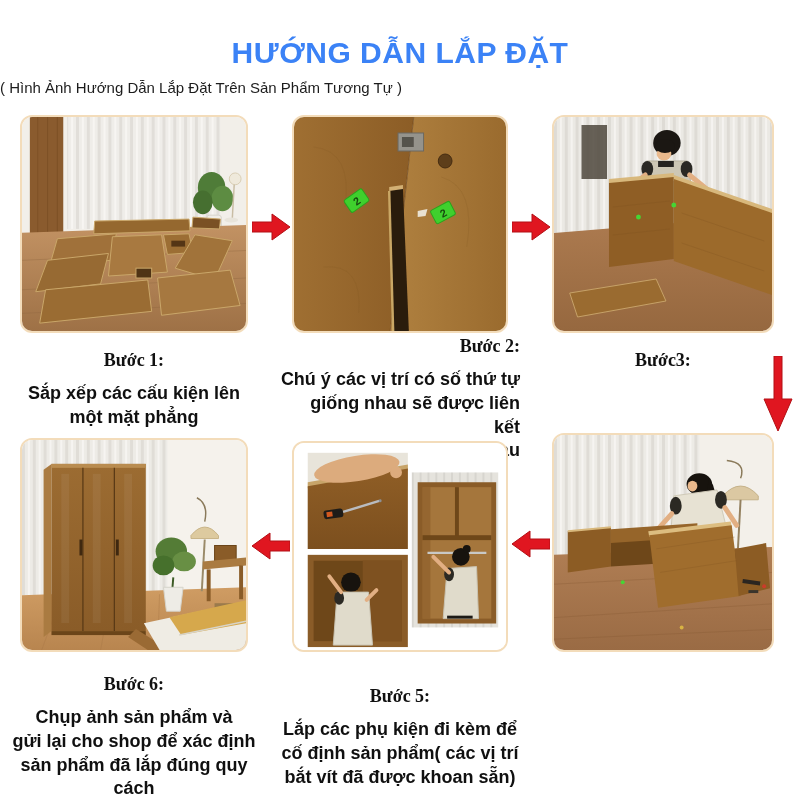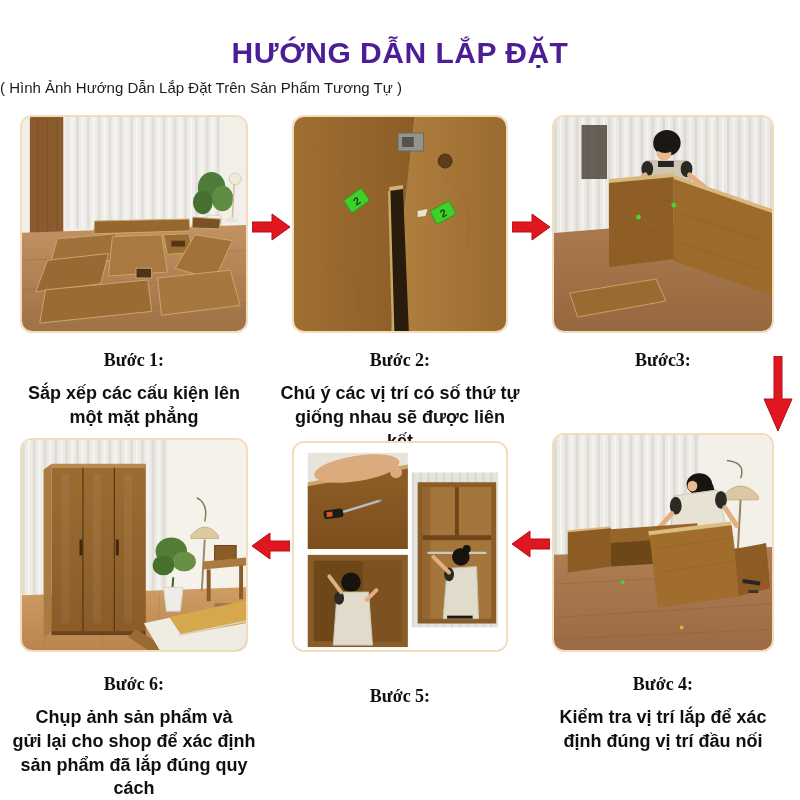--- a/index.html
+++ b/index.html
@@ -1,38 +1,38 @@
 <!DOCTYPE html>
 <html><head>
 <meta charset="utf-8">
 <style>
   html,body{margin:0;padding:0;width:800px;height:800px;background:#fff;
     font-family:"Liberation Sans",sans-serif;}
   .page{position:relative;width:800px;height:800px;overflow:hidden;background:#fff;}
   .title{position:absolute;top:36px;left:0;width:800px;text-align:center;
-    font-size:30px;font-weight:800;letter-spacing:.5px;color:#4c1d95;}
+    font-size:30px;font-weight:800;letter-spacing:.5px;color:#3b82f6;}
   .subtitle{position:absolute;top:79px;left:0;width:800px;text-align:left;
     font-size:15px;font-weight:500;color:#1c1c1c;}
   .photo{position:absolute;border:2px solid #f3dcba;border-radius:12px;
     overflow:hidden;background:#fff;box-sizing:border-box;}
   .photo svg{display:block;width:100%;height:100%;}
   .caption{position:absolute;text-align:center;color:#101010;}
   .step-label{font-size:18px;font-weight:700;margin-bottom:11px;font-family:Liberation Serif, serif;}
   .step-desc{font-size:18px;font-weight:700;line-height:1.32;white-space:pre-line;}
   .arrow{position:absolute;}
   .arrow svg{display:block;width:100%;height:100%;}
   
   #photo1{left:20px;top:115px;width:228px;height:218px;}
   #photo2{left:292px;top:115px;width:216px;height:218px;}
   #photo3{left:552px;top:115px;width:222px;height:218px;}
   #photo6{left:20px;top:438px;width:228px;height:214px;}
   #photo5{left:292px;top:441px;width:216px;height:211px;}
   #photo4{left:552px;top:433px;width:222px;height:219px;}
   #cap1{left:10px;top:350px;width:248px;}
-  #cap2{left:280px;top:350px;width:240px;}
+  #cap2{left:280px;top:336px;width:240px;text-align:right;}
   #cap3{left:540px;top:350px;width:246px;}
   #cap6{left:10px;top:674px;width:248px;}
   #cap5{left:280px;top:674px;width:240px;margin-top:12px;}
   #cap4{left:540px;top:674px;width:246px;}
   #arrow-1{left:252px;top:212px;width:38px;height:30px;}
   #arrow-2{left:512px;top:212px;width:38px;height:30px;}
   #arrow-down{left:762px;top:356px;width:32px;height:76px;}
   #arrow-3{left:512px;top:529px;width:38px;height:30px;}
   #arrow-4{left:252px;top:531px;width:38px;height:30px;}
 </style>
@@ -359,25 +359,23 @@
   </div>
 
   <div class="caption" id="cap6">
     <div class="step-label">Bước 6:</div>
     <div class="step-desc">Chụp ảnh sản phẩm và
 gửi lại cho shop để xác định
 sản phẩm đã lắp đúng quy cách</div>
   </div>
   <div class="caption" id="cap5">
     <div class="step-label">Bước 5:</div>
-  </div>
-  <div class="caption" id="cap4">
-    <div class="step-label">Bước 4:</div>
-    <div class="step-desc">Kiểm tra vị trí lắp để xác
-định đúng vị trí đầu nối</div>
+    <div class="step-desc">Lắp các phụ kiện đi kèm để
+cố định sản phẩm( các vị trí
+bắt vít đã được khoan sẵn)</div>
   </div>
 
   <div class="arrow" id="arrow-1">
     <svg viewBox="0 0 38 30">
         <polygon points="0,10 20,10 20,2 38,15 20,28 20,20 0,20" fill="#e01620" stroke="#b30f14" stroke-width="1"></polygon>
       </svg>
   </div>
   <div class="arrow" id="arrow-2">
     <svg viewBox="0 0 38 30">
         <polygon points="0,10 20,10 20,2 38,15 20,28 20,20 0,20" fill="#e01620" stroke="#b30f14" stroke-width="1"></polygon>

